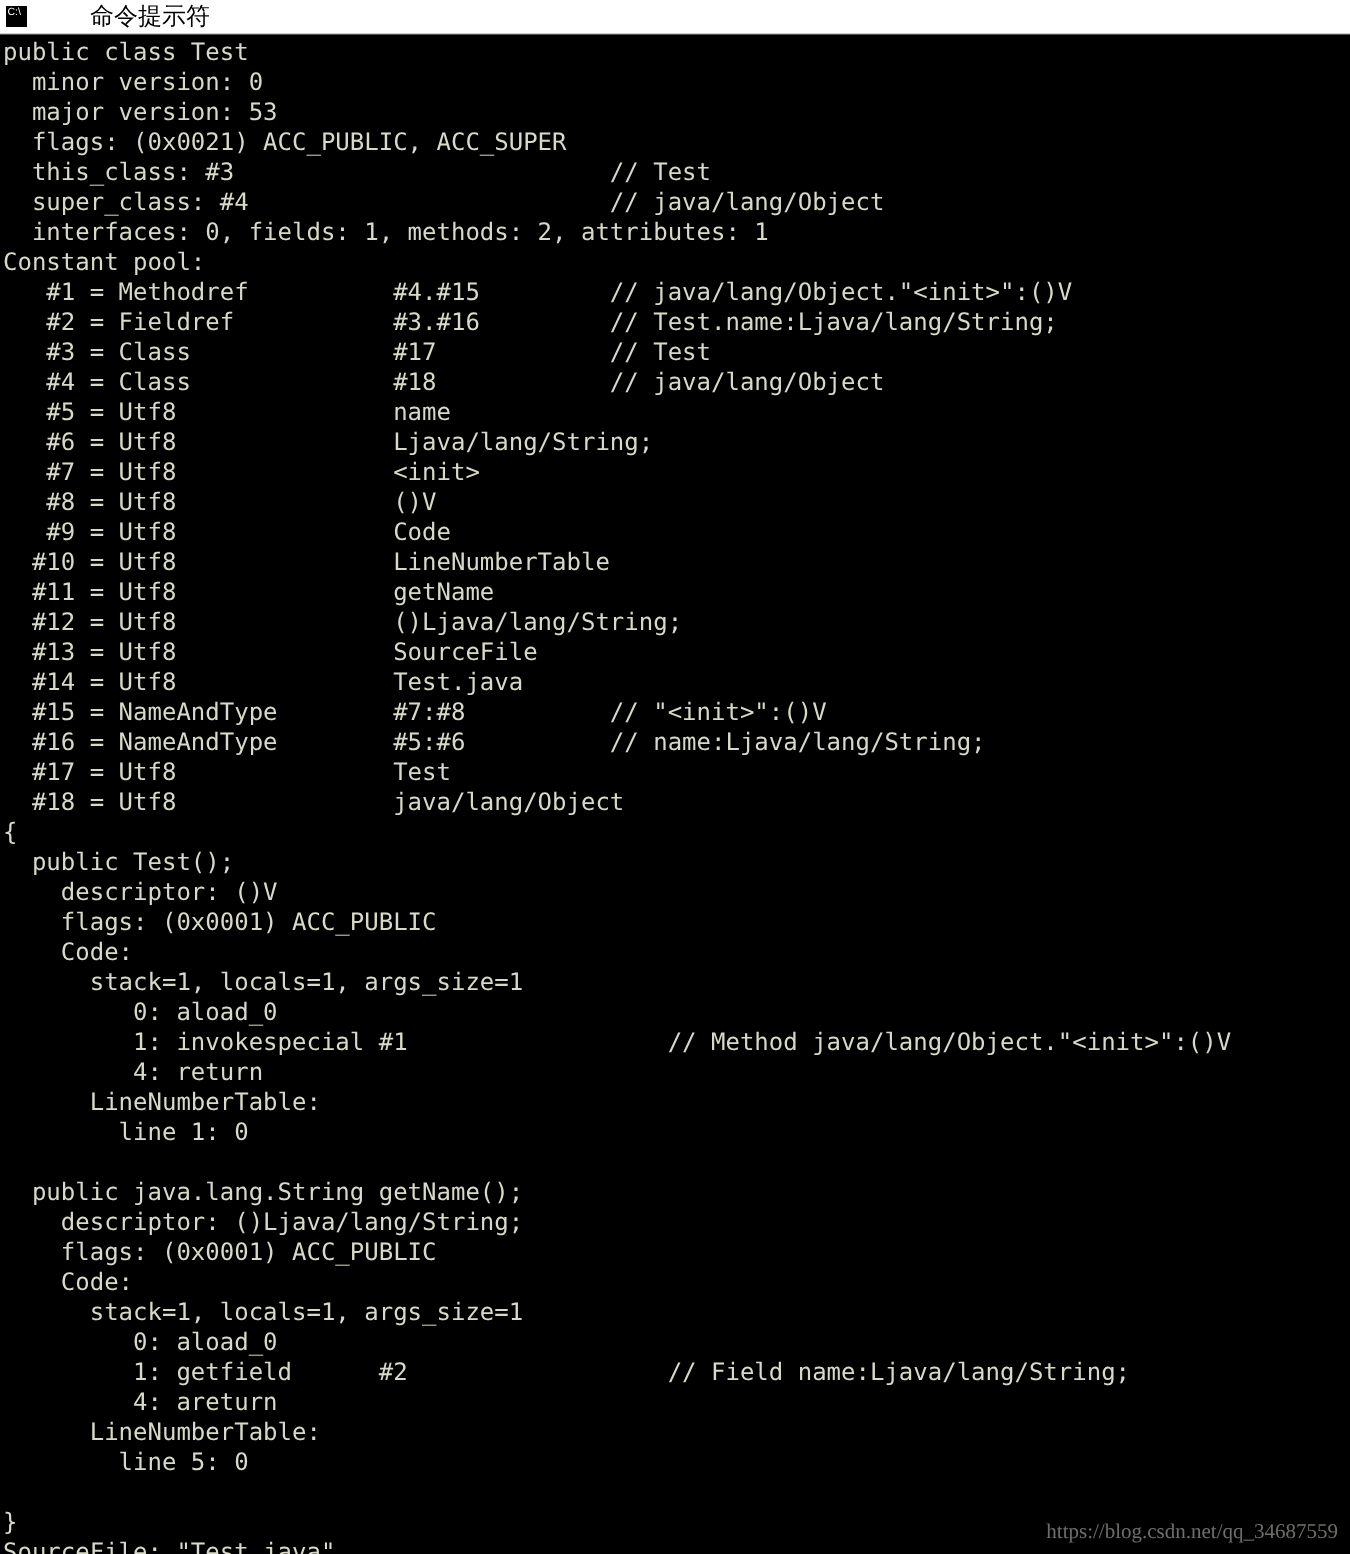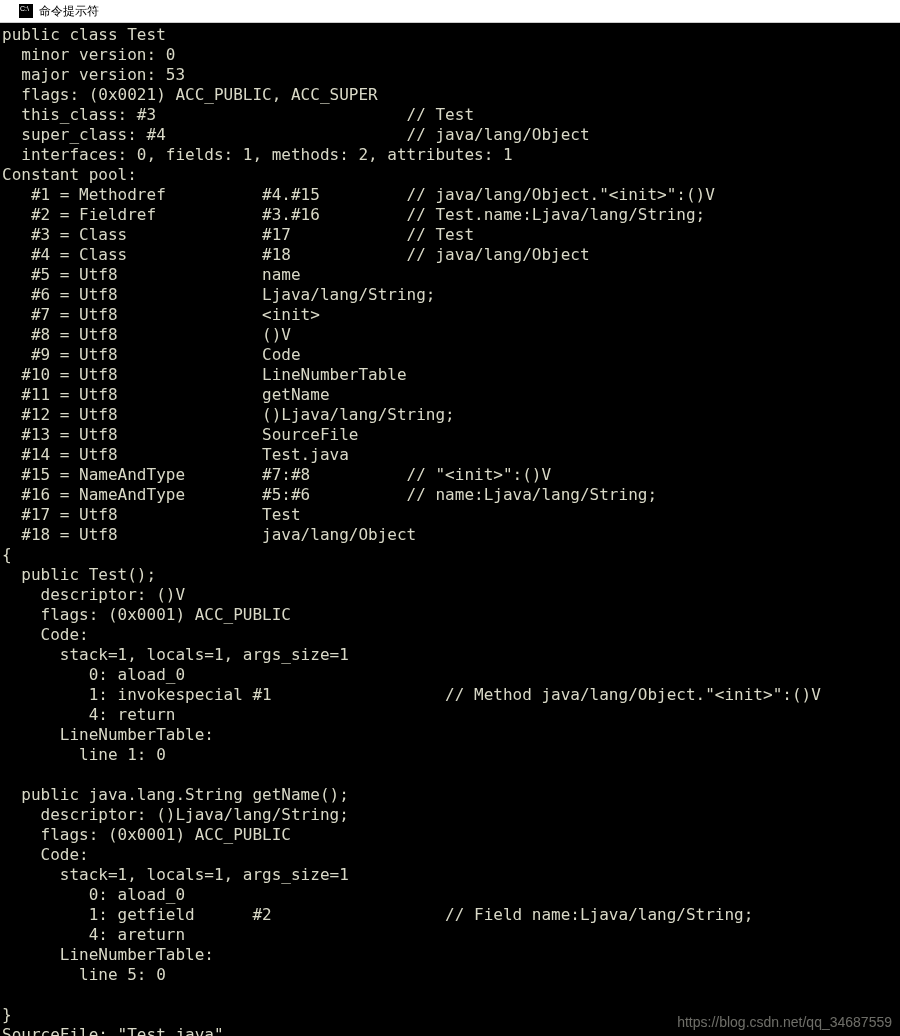--- a/index.html
+++ b/index.html
@@ -9,25 +9,26 @@
     height: 1036px;
     overflow: hidden;
     font-family: "SimSun", "NSimSun", "Consolas", monospace;
     background: #000;
   }
   .titlebar {
     height: 22px;
     background: #fff;
     display: flex;
     align-items: center;
-    padding: 0 19px;
-    font-size: 12px;
+    padding: 0 4px;
+    font-size: 16px;
     color: #000;
     border-bottom: 1px solid #ccc;
     font-family: "SimSun", sans-serif;
+    gap: 36px;
   }
   .titlebar .icon {
     width: 14px;
     height: 14px;
     background: #000;
     margin-right: 6px;
     display: inline-block;
     position: relative;
   }
   .titlebar .icon::after {
@@ -47,21 +48,21 @@
     padding: 2px 0 0 2px;
     font-family: "SimSun", "Consolas", monospace;
     letter-spacing: 0px;
   }
   .watermark {
     position: absolute;
     right: 8px;
     bottom: 6px;
     color: rgba(200,200,190,0.55);
     font-size: 14px;
-    font-family: Liberation Sans, sans-serif;
+    font-family: Liberation Serif, serif;
     text-align: right;
   }
 </style>
 </head>
 <body>
 
 <div class="titlebar">
   <span class="icon"></span>
   <span>命令提示符</span>
 </div>

